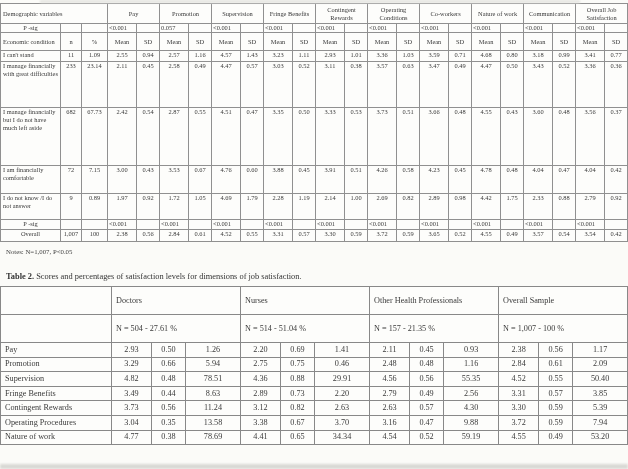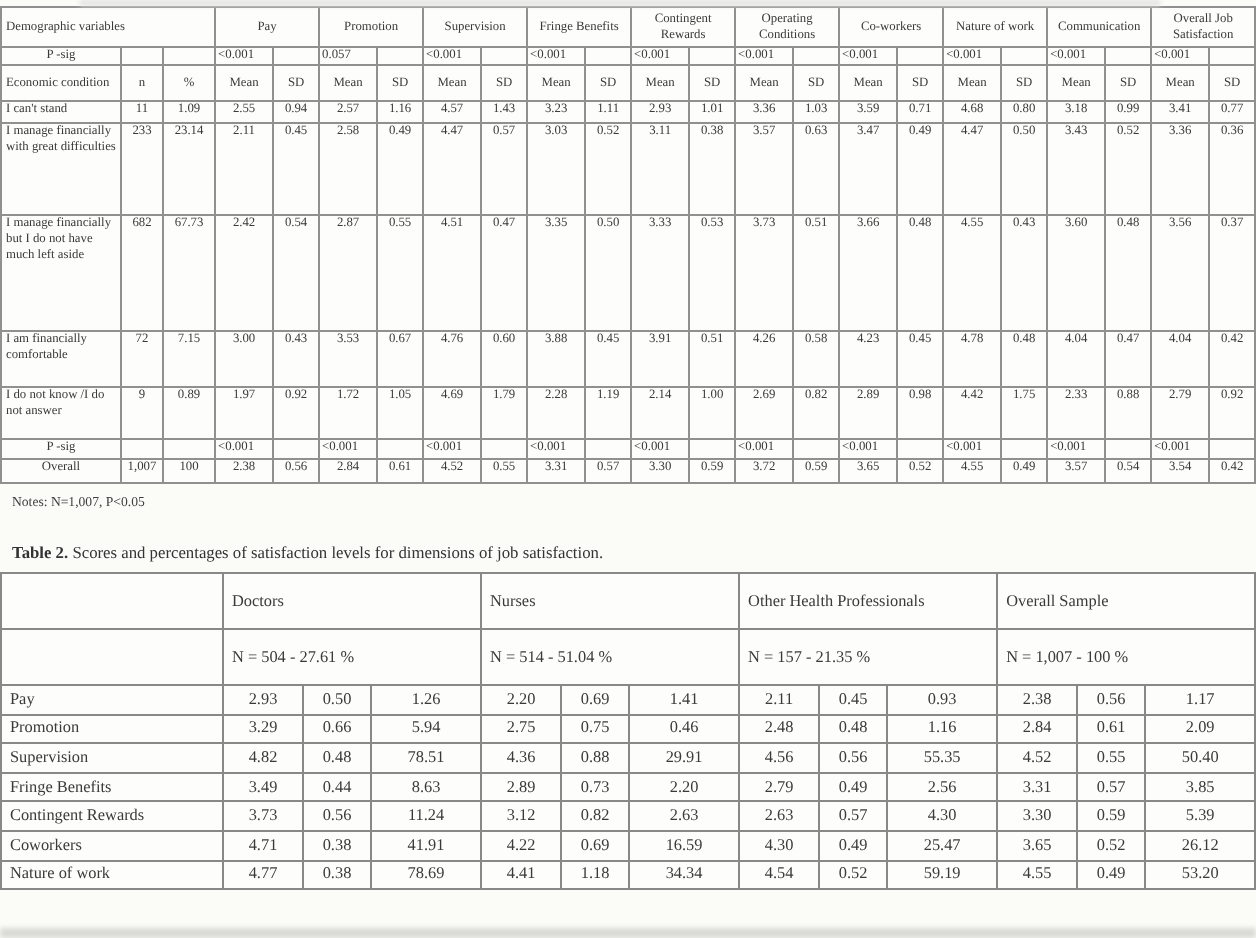--- a/index.html
+++ b/index.html
@@ -411,41 +411,41 @@
           <td>0.82</td>
           <td>2.63</td>
           <td>2.63</td>
           <td>0.57</td>
           <td>4.30</td>
           <td>3.30</td>
           <td>0.59</td>
           <td>5.39</td>
         </tr>
         <tr class="h14">
-          <td class="left">Coworkers</td>
-          <td>4.71</td>
-          <td>0.38</td>
-          <td>41.91</td>
-          <td>4.22</td>
-          <td>0.69</td>
-          <td>16.59</td>
-          <td>4.30</td>
-          <td>0.49</td>
-          <td>25.47</td>
-          <td>3.65</td>
-          <td>0.52</td>
-          <td>26.12</td>
+          <td class="left">Operating Procedures</td>
+          <td>3.04</td>
+          <td>0.35</td>
+          <td>13.58</td>
+          <td>3.38</td>
+          <td>0.67</td>
+          <td>3.70</td>
+          <td>3.16</td>
+          <td>0.47</td>
+          <td>9.88</td>
+          <td>3.72</td>
+          <td>0.59</td>
+          <td>7.94</td>
         </tr>
         <tr class="h14">
           <td class="left">Nature of work</td>
           <td>4.77</td>
           <td>0.38</td>
           <td>78.69</td>
           <td>4.41</td>
-          <td>1.18</td>
+          <td>0.65</td>
           <td>34.34</td>
           <td>4.54</td>
           <td>0.52</td>
           <td>59.19</td>
           <td>4.55</td>
           <td>0.49</td>
           <td>53.20</td>
         </tr>
       </tbody>
   </table>

